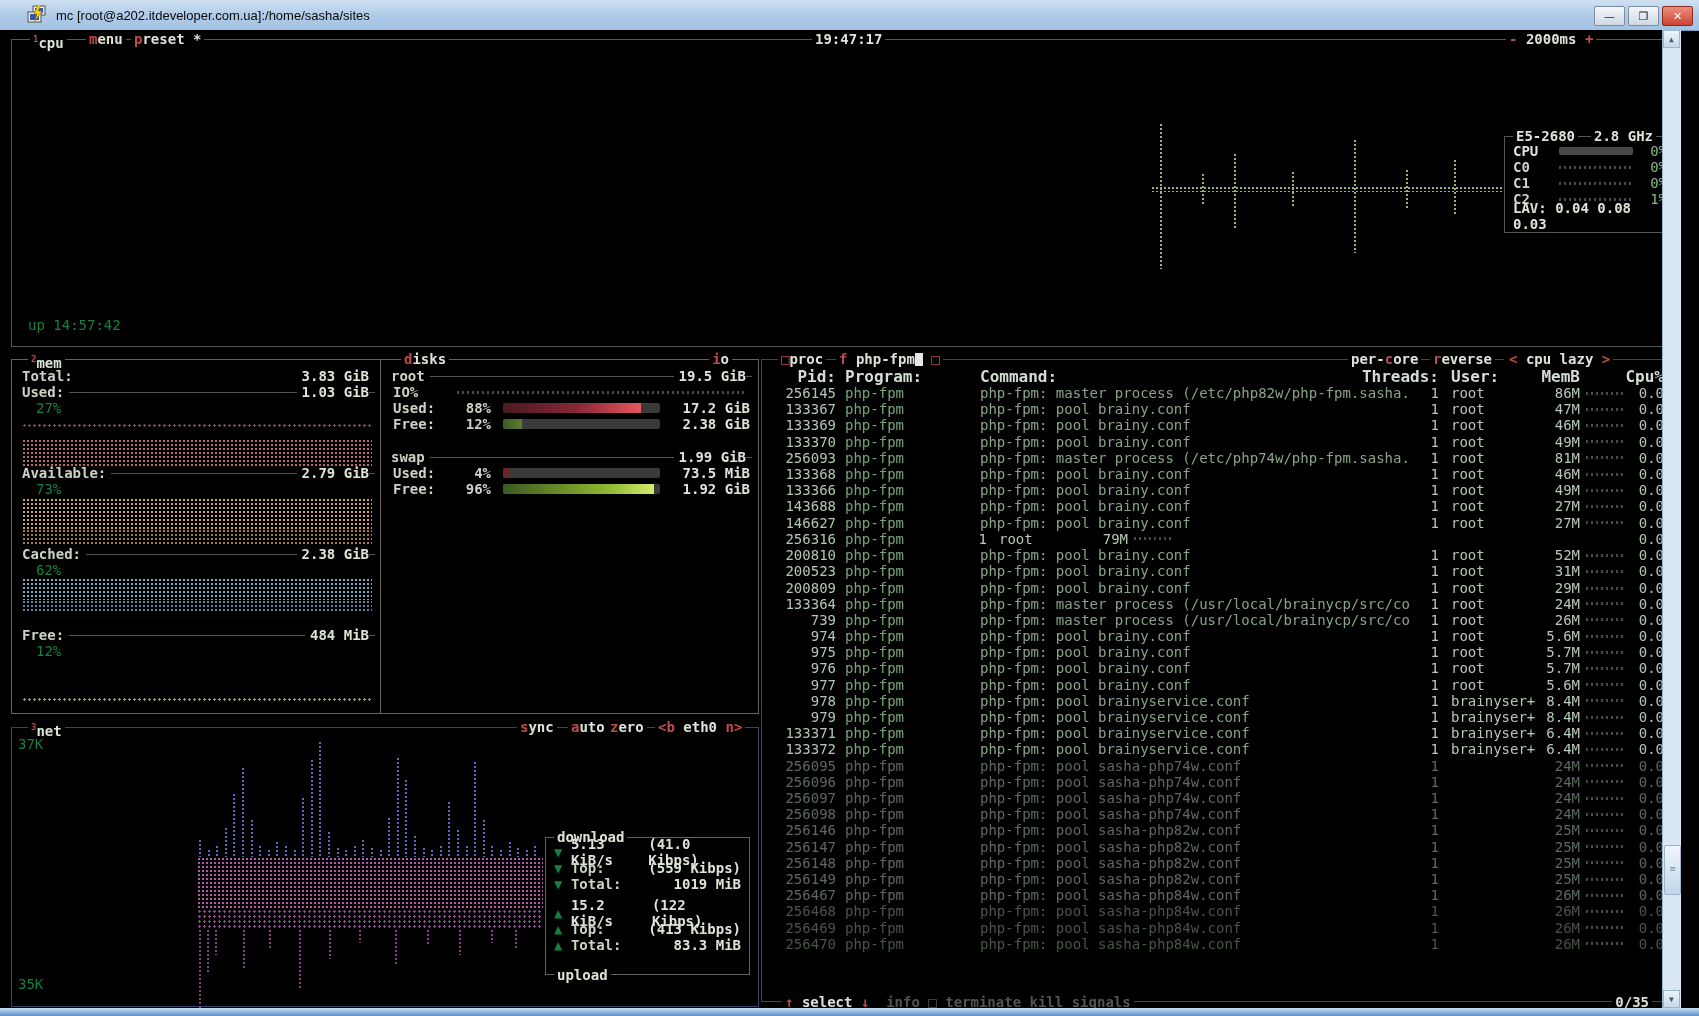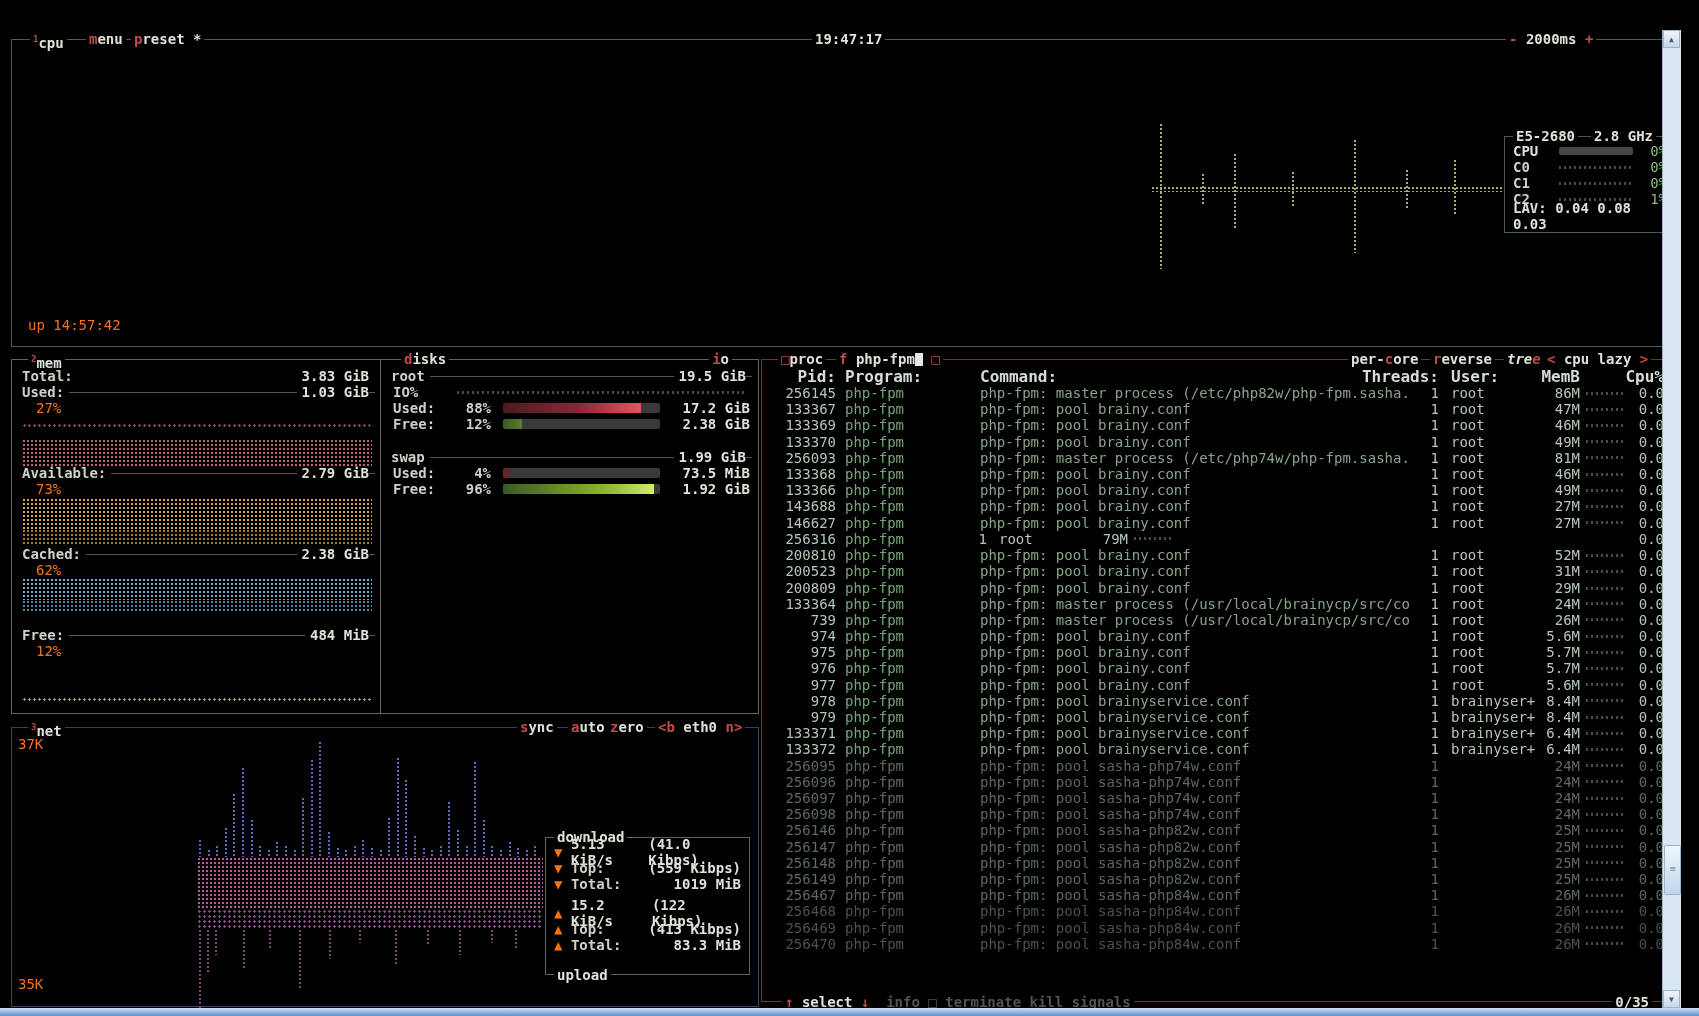--- a/index.html
+++ b/index.html
@@ -20,21 +20,21 @@
   .term{position:absolute;left:0;top:30px;width:1681px;height:978px;background:#000;}
   .box{position:absolute;border:1px solid;background:#000;}
   .b-cpu{border-color:#4d5a4d;}
   .b-gray{border-color:#63635a;}
   .b-net{border-color:#36436b;}
   .b-proc{border-color:#6b3636;}
   .ontop{position:absolute;top:-9px;background:#000;padding:0 3px;white-space:nowrap;}
   .onbot{position:absolute;bottom:-9px;background:#000;padding:0 3px;white-space:nowrap;}
   .t{font-size:14px;line-height:16.2px;font-weight:bold;color:#ccd3c6;}
   .tn{font-size:14px;line-height:16.2px;color:#b5c7b5;}
-  .w{color:#dde3d7;} .dim{color:#f97316;} .red{color:#c04b4b;} .grn{color:#89b989;}
+  .w{color:#dde3d7;} .dim{color:#15803d;} .red{color:#c04b4b;} .grn{color:#89b989;}
   .sup{font-size:9px;vertical-align:6px;color:#c04b4b;}
   .row{position:absolute;left:10px;right:6px;display:flex;align-items:center;height:16px;}
   .line{flex:1;border-top:1px solid #55554d;margin:0 5px;}
   .line.end{flex:0 0 6px;margin:0;}
   .dots{background-image:radial-gradient(var(--c) 1.05px,transparent 1.1px);background-size:4px 4px;position:absolute;}
   .dots.sparse{background-size:5px 7px;}
   .dotline{height:3px;background-image:repeating-linear-gradient(90deg,#4a4a4a 0 2px,transparent 2px 5px);}
   
   .mrow{position:absolute;left:12px;right:8px;display:flex;align-items:center;height:16px;gap:6px;}
   .mrow .lab{width:52px;} .mrow .pct{width:40px;text-align:right;}
@@ -69,20 +69,35 @@
   .sthumb:after{content:"≡";display:block;text-align:center;color:#7a90a8;font-size:10px;line-height:46px;}
   .bottomedge{position:absolute;left:0;bottom:0;width:1699px;height:8px;background:linear-gradient(#cfe0f0,#5a8fd0);}
   .vspike{position:absolute;width:4px;}
   .netbar{position:absolute;width:4px;}
 </style>
 </head>
 <body>
 
 <div class="window">
 
+  <div class="titlebar">
+    <svg class="appicon" viewBox="0 0 22 20">
+      <rect x="7" y="1" width="12" height="9" fill="#ececec" stroke="#555"></rect>
+      <rect x="9" y="3" width="8" height="5" fill="#3355bb"></rect>
+      <rect x="2" y="7" width="13" height="10" fill="#ececec" stroke="#555"></rect>
+      <rect x="4" y="9" width="9" height="6" fill="#3355bb"></rect>
+      <polygon points="12,0 8,9 11,9 9,16 16,6 12,6 15,0" fill="#ffd800" stroke="#a07000" stroke-width="0.6"></polygon>
+    </svg>
+    <span class="apptitle">mc [root@a202.itdeveloper.com.ua]:/home/sasha/sites</span>
+    <div class="winbtns">
+      <div class="wbtn">—</div>
+      <div class="wbtn">❐</div>
+      <div class="wbtn close">✕</div>
+    </div>
+  </div>
 
   <div class="term">
 
     <div class="box b-cpu" style="left:11px;top:9px;width:1664px;height:306px;">
       <span class="ontop t" style="left:18px;"><span class="sup">1</span><span class="w">cpu</span></span>
       <span class="ontop t" style="left:74px;"><span class="red">m</span><span class="w">enu</span></span>
       <span class="ontop t" style="left:119px;"><span class="red">p</span><span class="w">reset</span>&nbsp;<span class="w">*</span></span>
       <span class="ontop t w" style="left:800px;">19:47:17</span>
       <span class="ontop t" style="left:1494px;"><span class="red">-</span>&nbsp;<span class="w">2000ms</span>&nbsp;<span class="red">+</span></span>
 
@@ -330,21 +345,21 @@
       <div class="row tn" style="top:83px;left:8px;right:8px;"><span class="dim">▲</span>&nbsp;<span class="t">Top:</span><span style="flex:1"></span><span class="w t">(413 Kibps)</span></div>
       <div class="row tn" style="top:99px;left:8px;right:8px;"><span class="dim">▲</span>&nbsp;<span class="t">Total:</span><span style="flex:1"></span><span class="w t">83.3 MiB</span></div>
     </div>
 
     <div class="box b-proc" style="left:761px;top:329px;width:914px;height:641px;">
       <span class="ontop t" style="left:16px;"><span class="red">□</span><span class="w">proc</span></span>
       <span class="ontop t" style="left:74px;"><span class="red">f</span>&nbsp;<span class="w">php-fpm</span><span style="display:inline-block;width:8px;height:13px;background:#e6e6e6;vertical-align:-2px;"></span>&nbsp;<span class="red">□</span></span>
       <span class="ontop t" style="left:586px;"><span class="w">per-</span><span class="red">c</span><span class="w">ore</span></span>
       <span class="ontop t" style="left:668px;"><span class="red">r</span><span class="w">everse</span></span>
       <span class="ontop t" style="left:742px;font-style:italic;"><span class="w">tre</span><span class="red">e</span></span>
-      <span class="ontop t" style="left:782px;"><span class="red">&lt;</span>&nbsp;<span class="w">cpu lazy</span>&nbsp;<span class="red">&gt;</span></span>
+      <span class="ontop t" style="left:744px;"><span class="red">&lt;</span>&nbsp;<span class="w">cpu lazy</span>&nbsp;<span class="red">&gt;</span></span>
 
       <div class="phead" style="top:8px;">
         <span class="c-pid">Pid:</span>
         <span class="c-prog">Program:</span>
         <span class="c-cmd">Command:</span>
         <span class="c-thr" style="width:80px;margin-left:-64px;">Threads:</span>
         <span class="c-user">User:</span>
         <span class="c-mem">MemB</span>
         <span class="c-met"></span>
         <span class="c-cpu">Cpu%</span>

